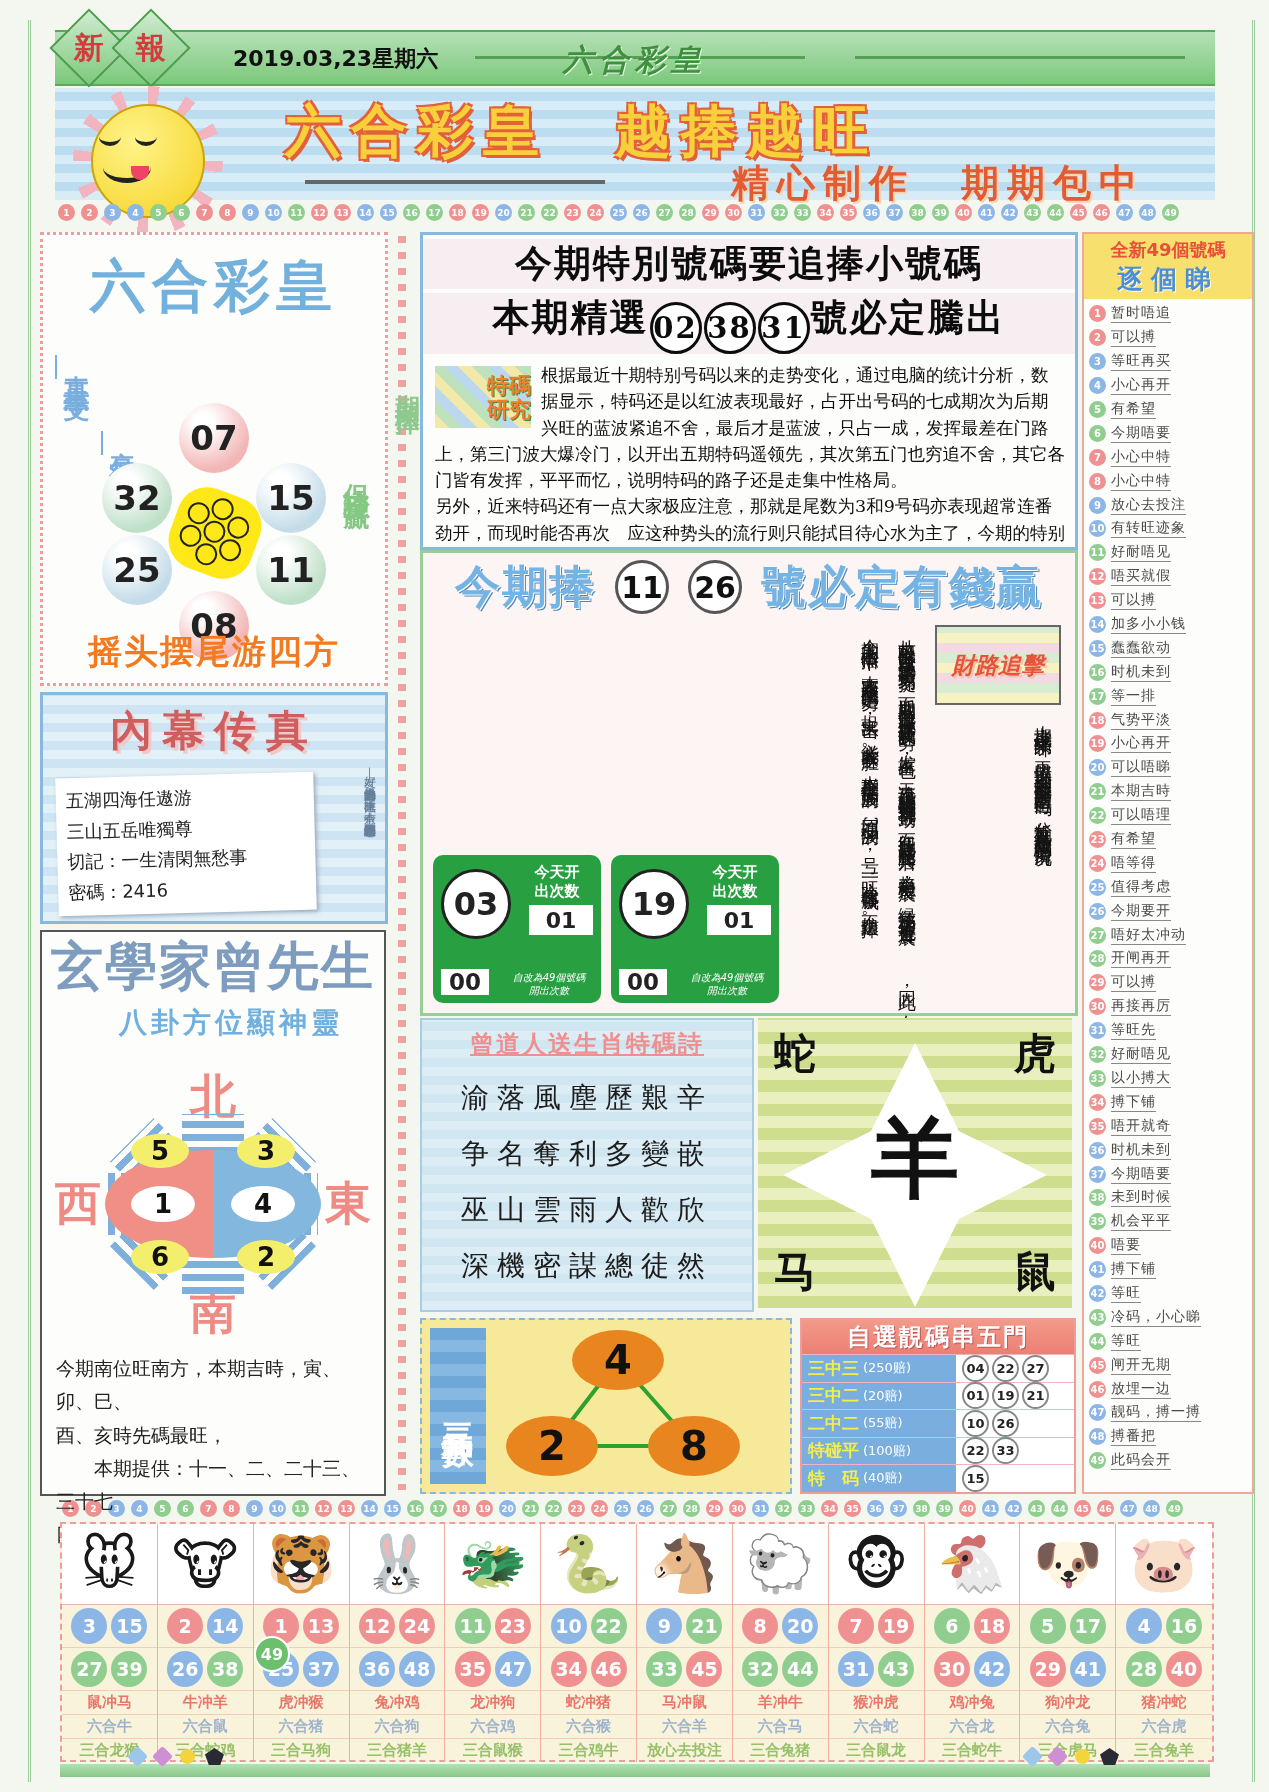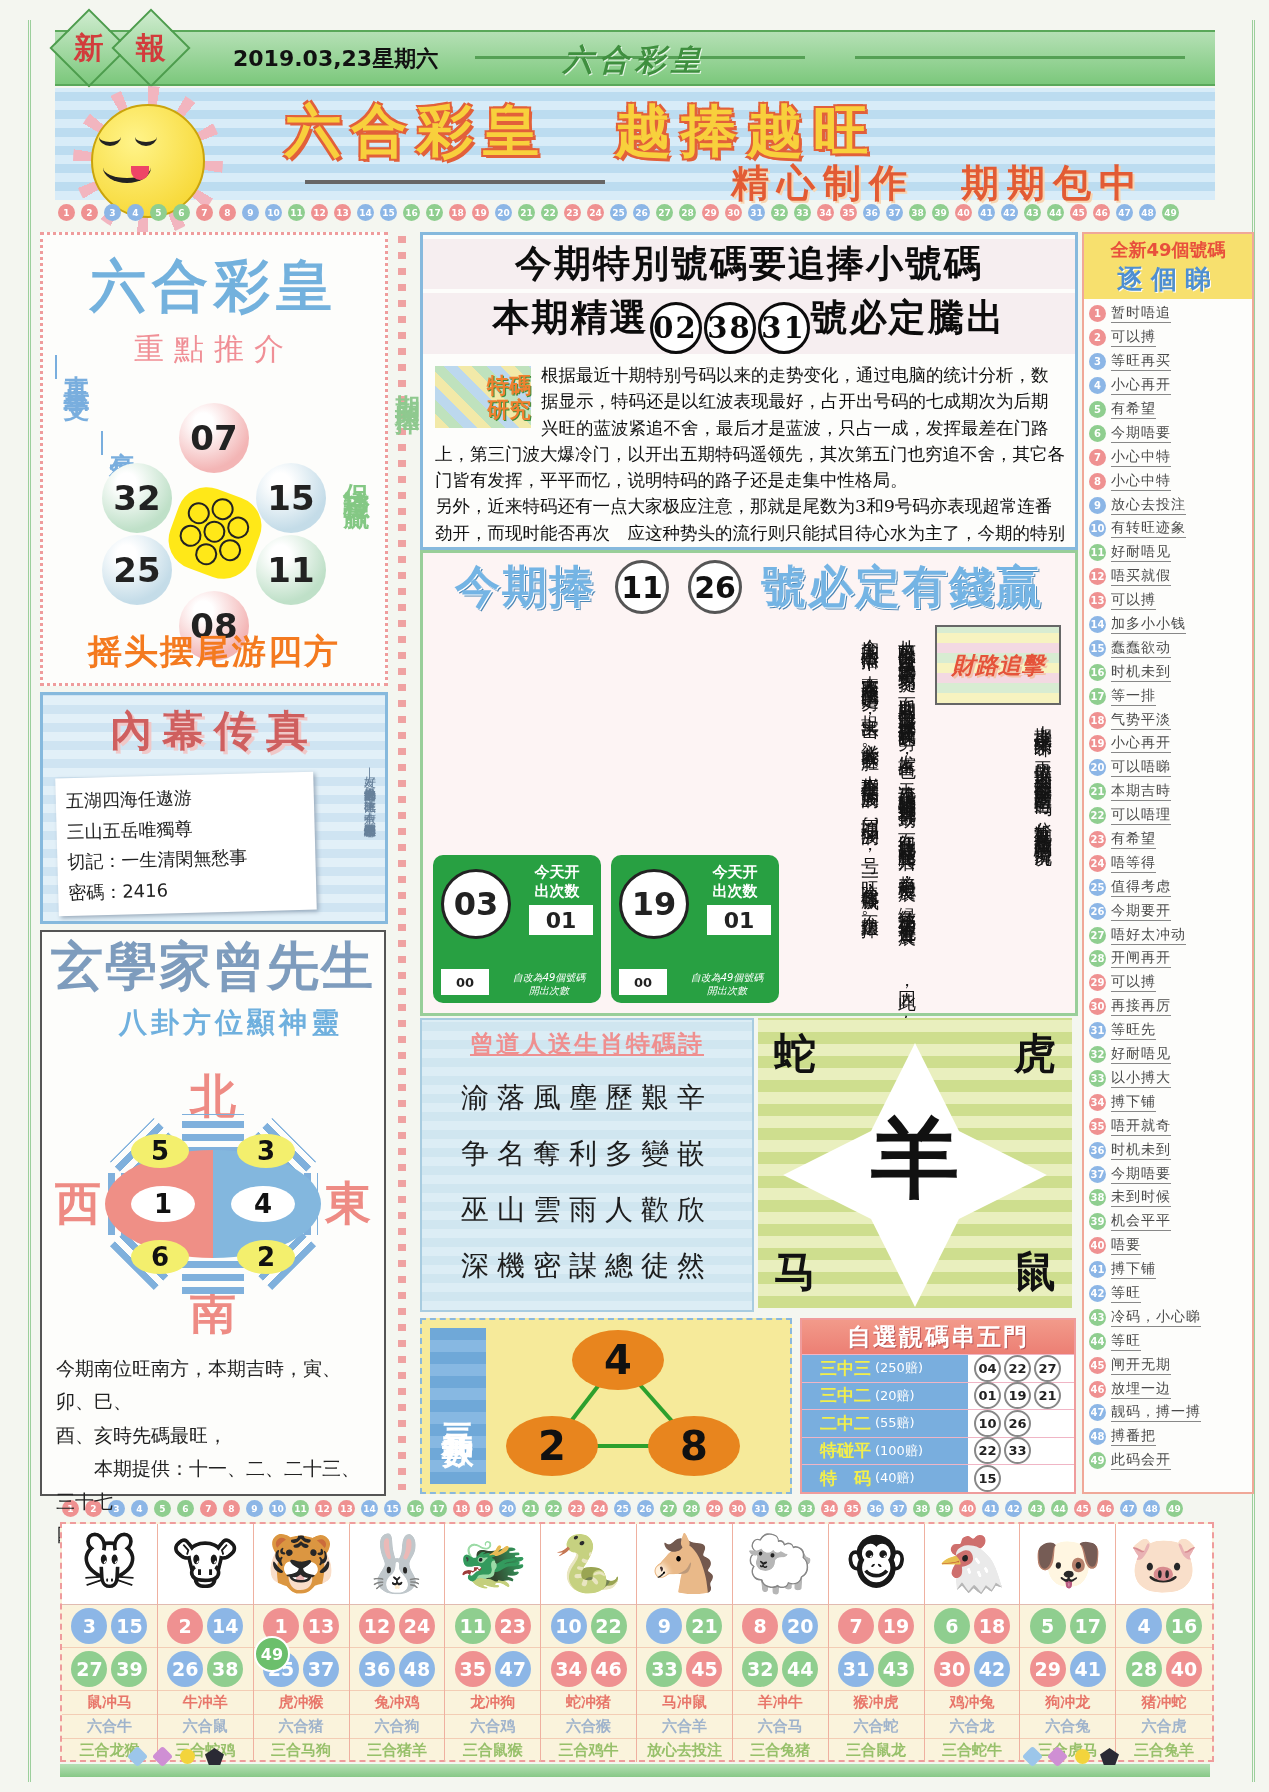--- a/index.html
+++ b/index.html
@@ -126,21 +126,21 @@
   .vtA{right:14px;top:158px;height:292px;}
   .vtB{right:150px;top:72px;height:378px;}
   .cards{position:absolute;left:10px;bottom:10px;display:flex;gap:10px;}
   .gcard{width:158px;height:138px;background:#28a042;border-radius:10px;position:relative;padding:5px;}
   .gc-num{position:absolute;left:8px;top:14px;width:64px;height:64px;background:#fff;border:3px solid #222;border-radius:50%;
           display:flex;align-items:center;justify-content:center;font-size:32px;font-weight:bold;}
   .gc-lab{position:absolute;right:8px;top:8px;width:72px;text-align:center;color:#fff;font-size:15px;font-weight:bold;line-height:1.25;}
   .gc-count{position:absolute;right:8px;top:50px;width:64px;height:30px;background:#fff;display:flex;align-items:center;
             justify-content:center;font-size:22px;font-weight:bold;}
   .gc-total{position:absolute;left:8px;bottom:8px;width:48px;height:26px;background:#fff;display:flex;align-items:center;
-            justify-content:center;font-size:13px;font-weight:bold;}
+            justify-content:center;font-size:23px;font-weight:bold;}
   .gc-cap{position:absolute;right:6px;bottom:6px;width:92px;text-align:center;color:#fff;font-size:10px;line-height:1.3;font-style:italic;}
   .poembox{top:1018px;left:420px;width:330px;height:290px;border:2px solid #a8cce0;
            background:repeating-linear-gradient(0deg,#dcedf5 0 9px,#d0e6f0 9px 18px);}
   .poem-title{text-align:center;font-size:24px;font-weight:bold;color:#ef8f8f;letter-spacing:2px;margin-top:8px;
               text-decoration:underline;}
   .poem-lines{margin-top:10px;text-align:center;font-size:28px;color:#1d1d1d;line-height:2.0;letter-spacing:8px;
               font-family:"DejaVu Serif",serif;}
   .zodbox{top:1018px;left:758px;width:314px;height:290px;
           background:repeating-linear-gradient(0deg,#cede8e 0 12px,#e9efbe 12px 24px);}
   .zstar{position:absolute;inset:0;}
@@ -152,21 +152,21 @@
   .sy-title{position:absolute;left:8px;top:8px;bottom:8px;width:56px;background:repeating-linear-gradient(0deg,#6fa8d8 0 12px,#87b8e2 12px 24px);
             color:#fff;writing-mode:vertical-rl;text-orientation:upright;font-size:32px;font-weight:bold;
             display:flex;align-items:center;justify-content:center;letter-spacing:4px;}
   .sy-oval{position:absolute;width:92px;height:60px;background:#e8851e;border-radius:50%;display:flex;align-items:center;
            justify-content:center;font-size:40px;font-weight:bold;color:#111;}
   .sy-top{left:150px;top:10px;}.sy-left{left:84px;top:96px;}.sy-right{left:226px;top:96px;}
   .picks{top:1318px;left:800px;width:272px;height:172px;border:2px solid #ef9c9c;background:#fff;}
   .pk-title{background:linear-gradient(#f29a8a,#ec7f74);color:#fff;font-size:24px;font-weight:bold;text-align:center;
             letter-spacing:2px;height:34px;line-height:34px;text-shadow:1px 1px 0 #b55;}
   .pk-row{display:flex;align-items:center;height:26.5px;border-top:1px solid #f0b5c5;}
-  .pk-left{width:148px;height:100%;background:#79aede;display:flex;align-items:center;padding-left:18px;gap:4px;flex:none;}
+  .pk-left{width:148px;height:100%;background:#79aede;display:flex;align-items:center;padding-left:6px;gap:4px;flex:none;}
   .pk-lab{color:#f3ef4a;font-weight:bold;font-size:17px;}
   .pk-odds{color:#fff;font-size:13px;}
   .pk-nums{display:flex;gap:3px;padding-left:6px;}
   .pk-ball{width:23px;height:23px;border:2px solid #888;border-radius:50%;display:flex;align-items:center;justify-content:center;
            font-size:13px;font-weight:bold;background:#fff;}
   
   .rightcol{top:232px;left:1082px;width:168px;height:1258px;border:2px solid #f0a898;background:#fdfdfb;}
   .rc-head{background:#f7e06e;text-align:center;padding:4px 0 2px;}
   .rc-h1{color:#e8503c;font-size:18px;font-weight:bold;}
   .rc-h2{color:#4f8fd0;font-size:26px;font-weight:bold;letter-spacing:8px;text-shadow:1px 1px 0 #fff;}
@@ -335,21 +335,20 @@
       <span class="ball c-red">46</span>
       <span class="ball c-blue">47</span>
       <span class="ball c-blue">48</span>
       <span class="ball c-green">49</span>
     </div>
 
   <div class="vdots" style="left:398px;top:236px;height:1254px;"></div>
 
   <div class="box recommend">
     <div class="rec-title">六合彩皇</div>
-    <div class="rec-sub">重點推介</div>
     <div class="vside vs1">真正享受</div>
     <div class="vside vs2">毫無保留</div>
     <div class="vside vs3">保證穩贏</div>
     <div class="flower" id="flower">
       <div class="fcore" id="fcore">
           <span style="left: 31px; top: 30px;"></span>
           <span style="left: 31px; top: 6px;"></span>
           <span style="left: 52px; top: 18px;"></span>
           <span style="left: 52px; top: 42px;"></span>
           <span style="left: 31px; top: 54px;"></span>

